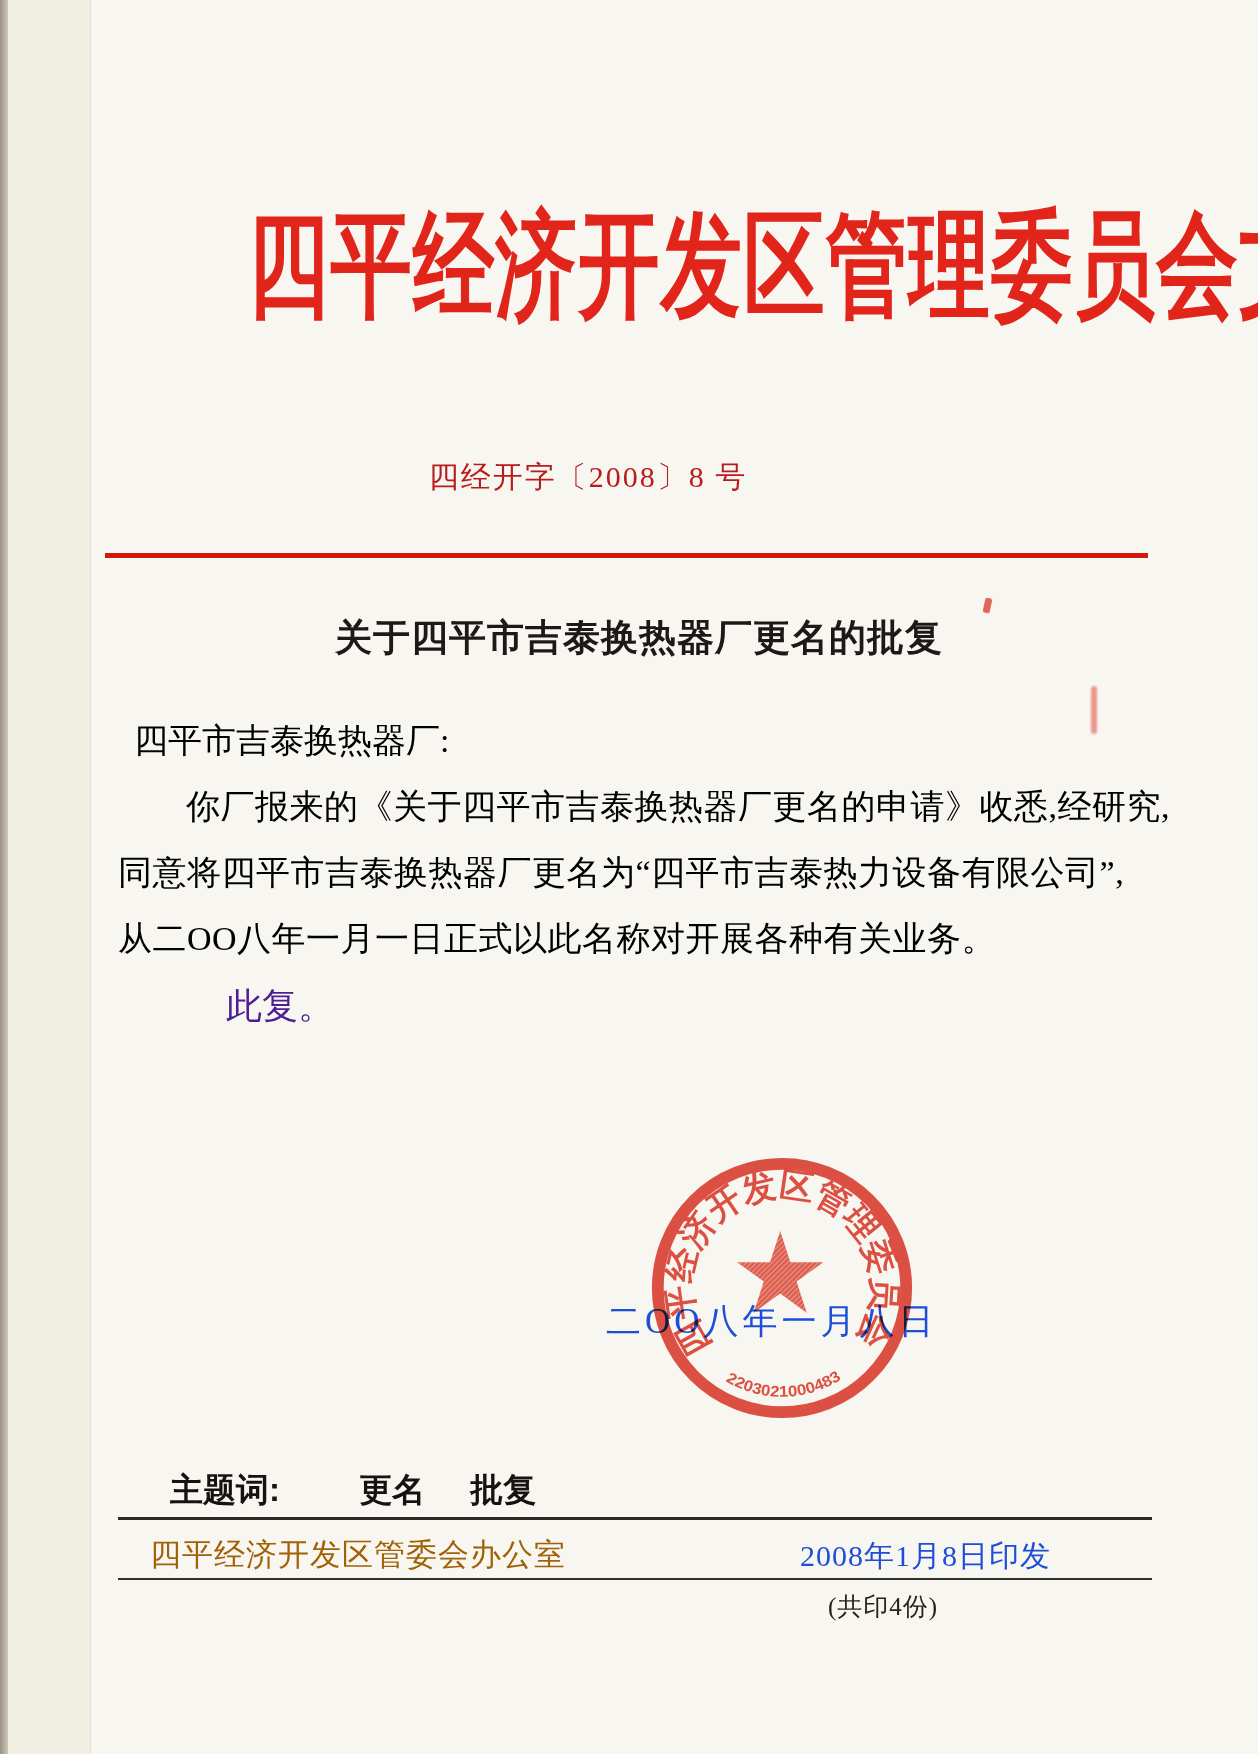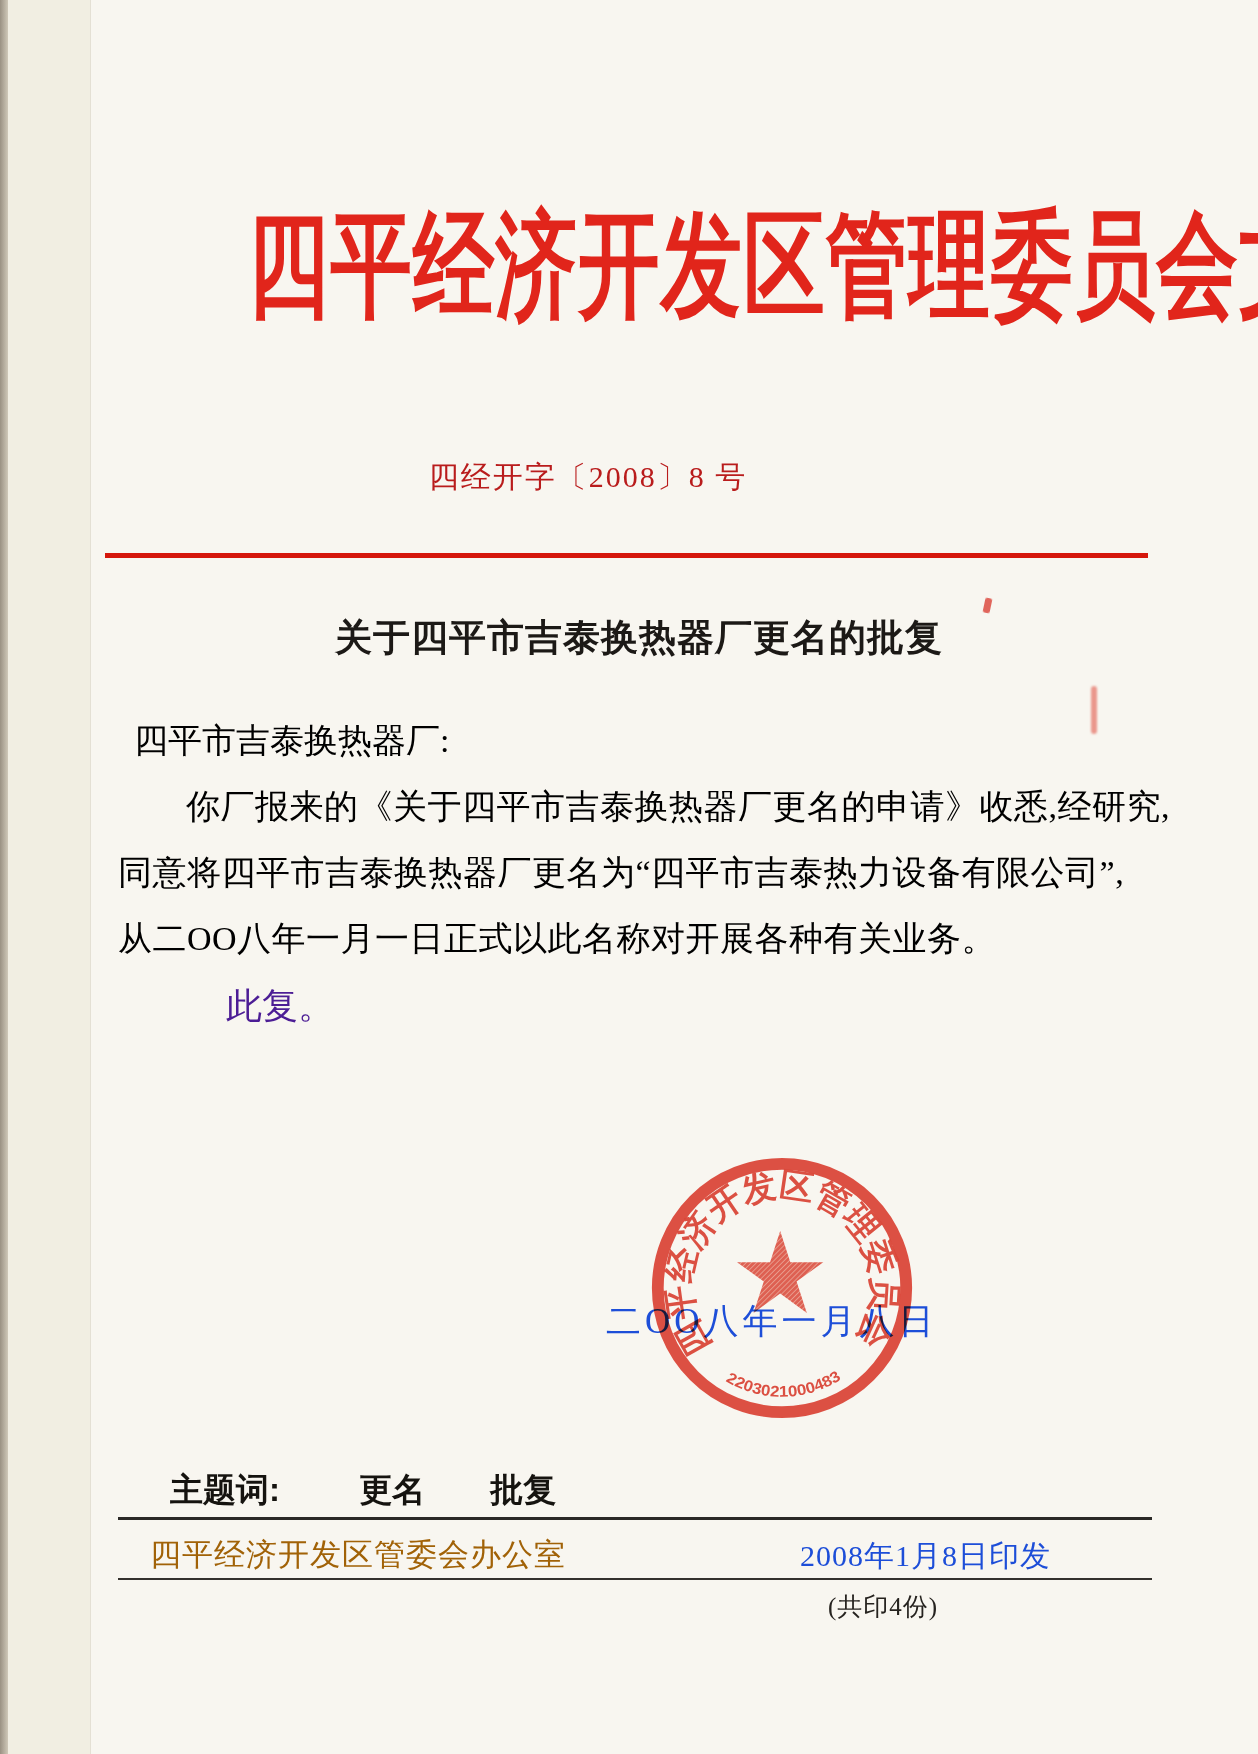--- a/index.html
+++ b/index.html
@@ -64,21 +64,21 @@
   .seal{
     position:absolute;left:646px;top:1152px;width:272px;height:272px;
     mix-blend-mode:multiply;opacity:0.92;
   }
   .subject-row{
     position:absolute;left:170px;top:1468px;
     font-family:"Liberation Sans","DejaVu Sans",sans-serif;
     font-size:33px;font-weight:bold;color:#15130f;white-space:nowrap;
   }
   .subject-row .term1{margin-left:70px;}
-  .subject-row .term2{margin-left:56px;}
+  .subject-row .term2{margin-left:36px;}
   .black-rule-1{position:absolute;top:1517px;left:118px;width:1034px;height:3px;background:#2b2926;}
   .black-rule-2{position:absolute;top:1578px;left:118px;width:1034px;height:2px;background:#34312d;}
   .footer-office{
     position:absolute;left:150px;top:1534px;
     font-size:31px;color:#a16207;letter-spacing:1px;
   }
   .footer-printdate{
     position:absolute;left:800px;top:1536px;
     font-size:30px;color:#1d4ed8;letter-spacing:1px;
   }

